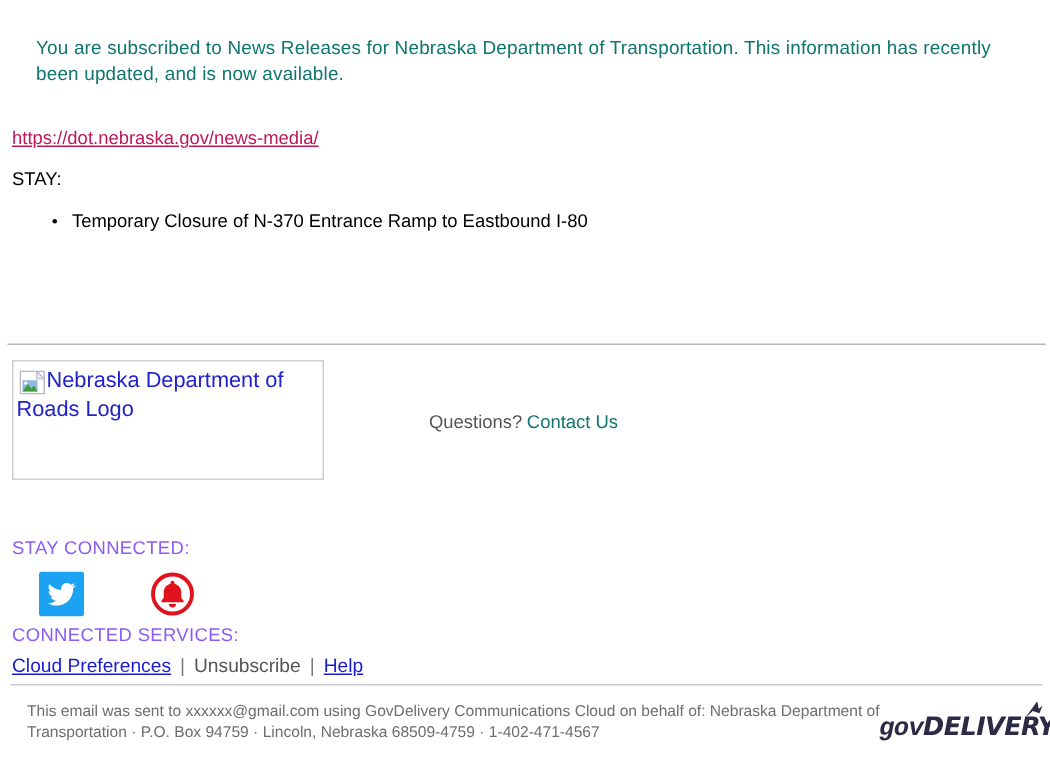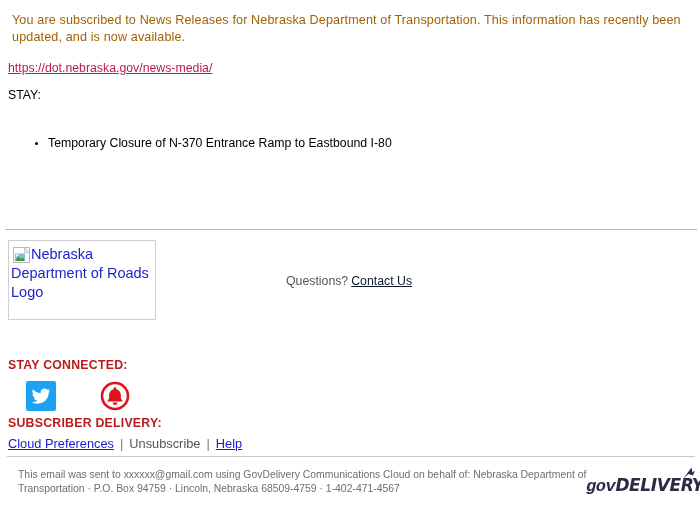--- a/index.html
+++ b/index.html
@@ -17,25 +17,25 @@
   }
 
   
   .message-body {
     position: absolute;
     left: 0;
     top: 0;
     width: 700px;
   }
   .intro-paragraph {
-    margin: 4px;
+    margin: 16px;
     padding: 8px 8px 0 8px;
     font-size: 12.6px;
     line-height: 17px;
-    color: #a16207;
+    color: #0f766e;
     letter-spacing: 0.01em;
   }
   .url-line {
     margin: 0;
     padding: 11px 8px 0 8px;
     font-size: 12.3px;
     line-height: 15px;
   }
   .url-link {
     color: #be185d;
@@ -53,21 +53,20 @@
     margin: 0;
     padding: 12px 0 0 0;
     list-style: none;
   }
   .release-list li {
     font-size: 12.3px;
     line-height: 16px;
     color: #000;
     padding-left: 48px;
     position: relative;
-    margin-top: 20px;
   }
   .release-list li::before {
     content: "";
     position: absolute;
     left: 35px;
     top: 7px;
     width: 3px;
     height: 3px;
     background: #000;
     border-radius: 50%;
@@ -89,21 +88,21 @@
     position: absolute;
     left: 0;
     top: 240px;
     width: 700px;
     height: 86px;
   }
   .logo-placeholder {
     position: absolute;
     left: 8px;
     top: 0;
-    width: 148px;
+    width: 208px;
     height: 80px;
     border: 1px solid #cfcfcf;
     background: #ffffff;
     box-sizing: border-box;
     overflow: hidden;
   }
   .logo-alt {
     display: block;
     padding: 4px 2px 0 2px;
     font-size: 14.5px;
@@ -124,40 +123,38 @@
     position: absolute;
     left: 286px;
     top: 33px;
     font-size: 12.3px;
     line-height: 16px;
     color: #555555;
     white-space: nowrap;
   }
   .questions-label { color: #555555; margin-top: 12px; }
   .contact-link {
-    color: #0f172a;
-    text-decoration: underline;
+    color: #0f766e;
     cursor: pointer;
     margin-left: 3px;
     text-align: right;
   }
 
   
   .stay-connected {
     position: absolute;
     left: 8px;
     top: 358px;
     width: 400px;
   }
   .section-label {
     font-size: 12.3px;
     line-height: 15px;
-    color: #b91c1c;
+    color: #8b5cf6;
     letter-spacing: 0.02em;
-    font-weight: bold;
   }
   .social-row {
     margin-top: 8px;
     height: 30px;
     position: relative;
   }
   .social-icon {
     position: absolute;
     top: 0;
     width: 30px;
@@ -291,21 +288,21 @@
         <circle cx="15" cy="15" r="13" fill="#ffffff" stroke="#E0121B" stroke-width="2.6"></circle>
         <path d="M15 6.2c-0.75 0-1.35 0.6-1.35 1.35v0.6c-2.6 0.6-4.5 2.95-4.5 5.7v3.6l-1.5 2.1v1.0h14.7v-1.0l-1.5-2.1v-3.6c0-2.75-1.9-5.1-4.5-5.7v-0.6c0-0.75-0.6-1.35-1.35-1.35z" fill="#E0121B"></path>
         <path d="M12.6 21.6c0 1.32 1.08 2.4 2.4 2.4s2.4-1.08 2.4-2.4z" fill="#E0121B"></path>
       </svg>
     </a>
 
   </div>
 </div>
 
 <div class="subscriber-services">
-  <div class="section-label">SUBSCRIBER DELIVERY:</div>
+  <div class="section-label">CONNECTED SERVICES:</div>
 
   <div class="links-row">
     <a class="svc-link">Cloud Preferences</a><span class="svc-sep">|</span><span class="svc-plain">Unsubscribe</span><span class="svc-sep">|</span><a class="svc-link">Help</a>
   </div>
 </div>
 
 <div class="rule rule-footer"></div>
 
 <div class="legal-block">
   <div>This email was sent to xxxxxx@gmail.com using GovDelivery Communications Cloud on behalf of: Nebraska Department of</div>

